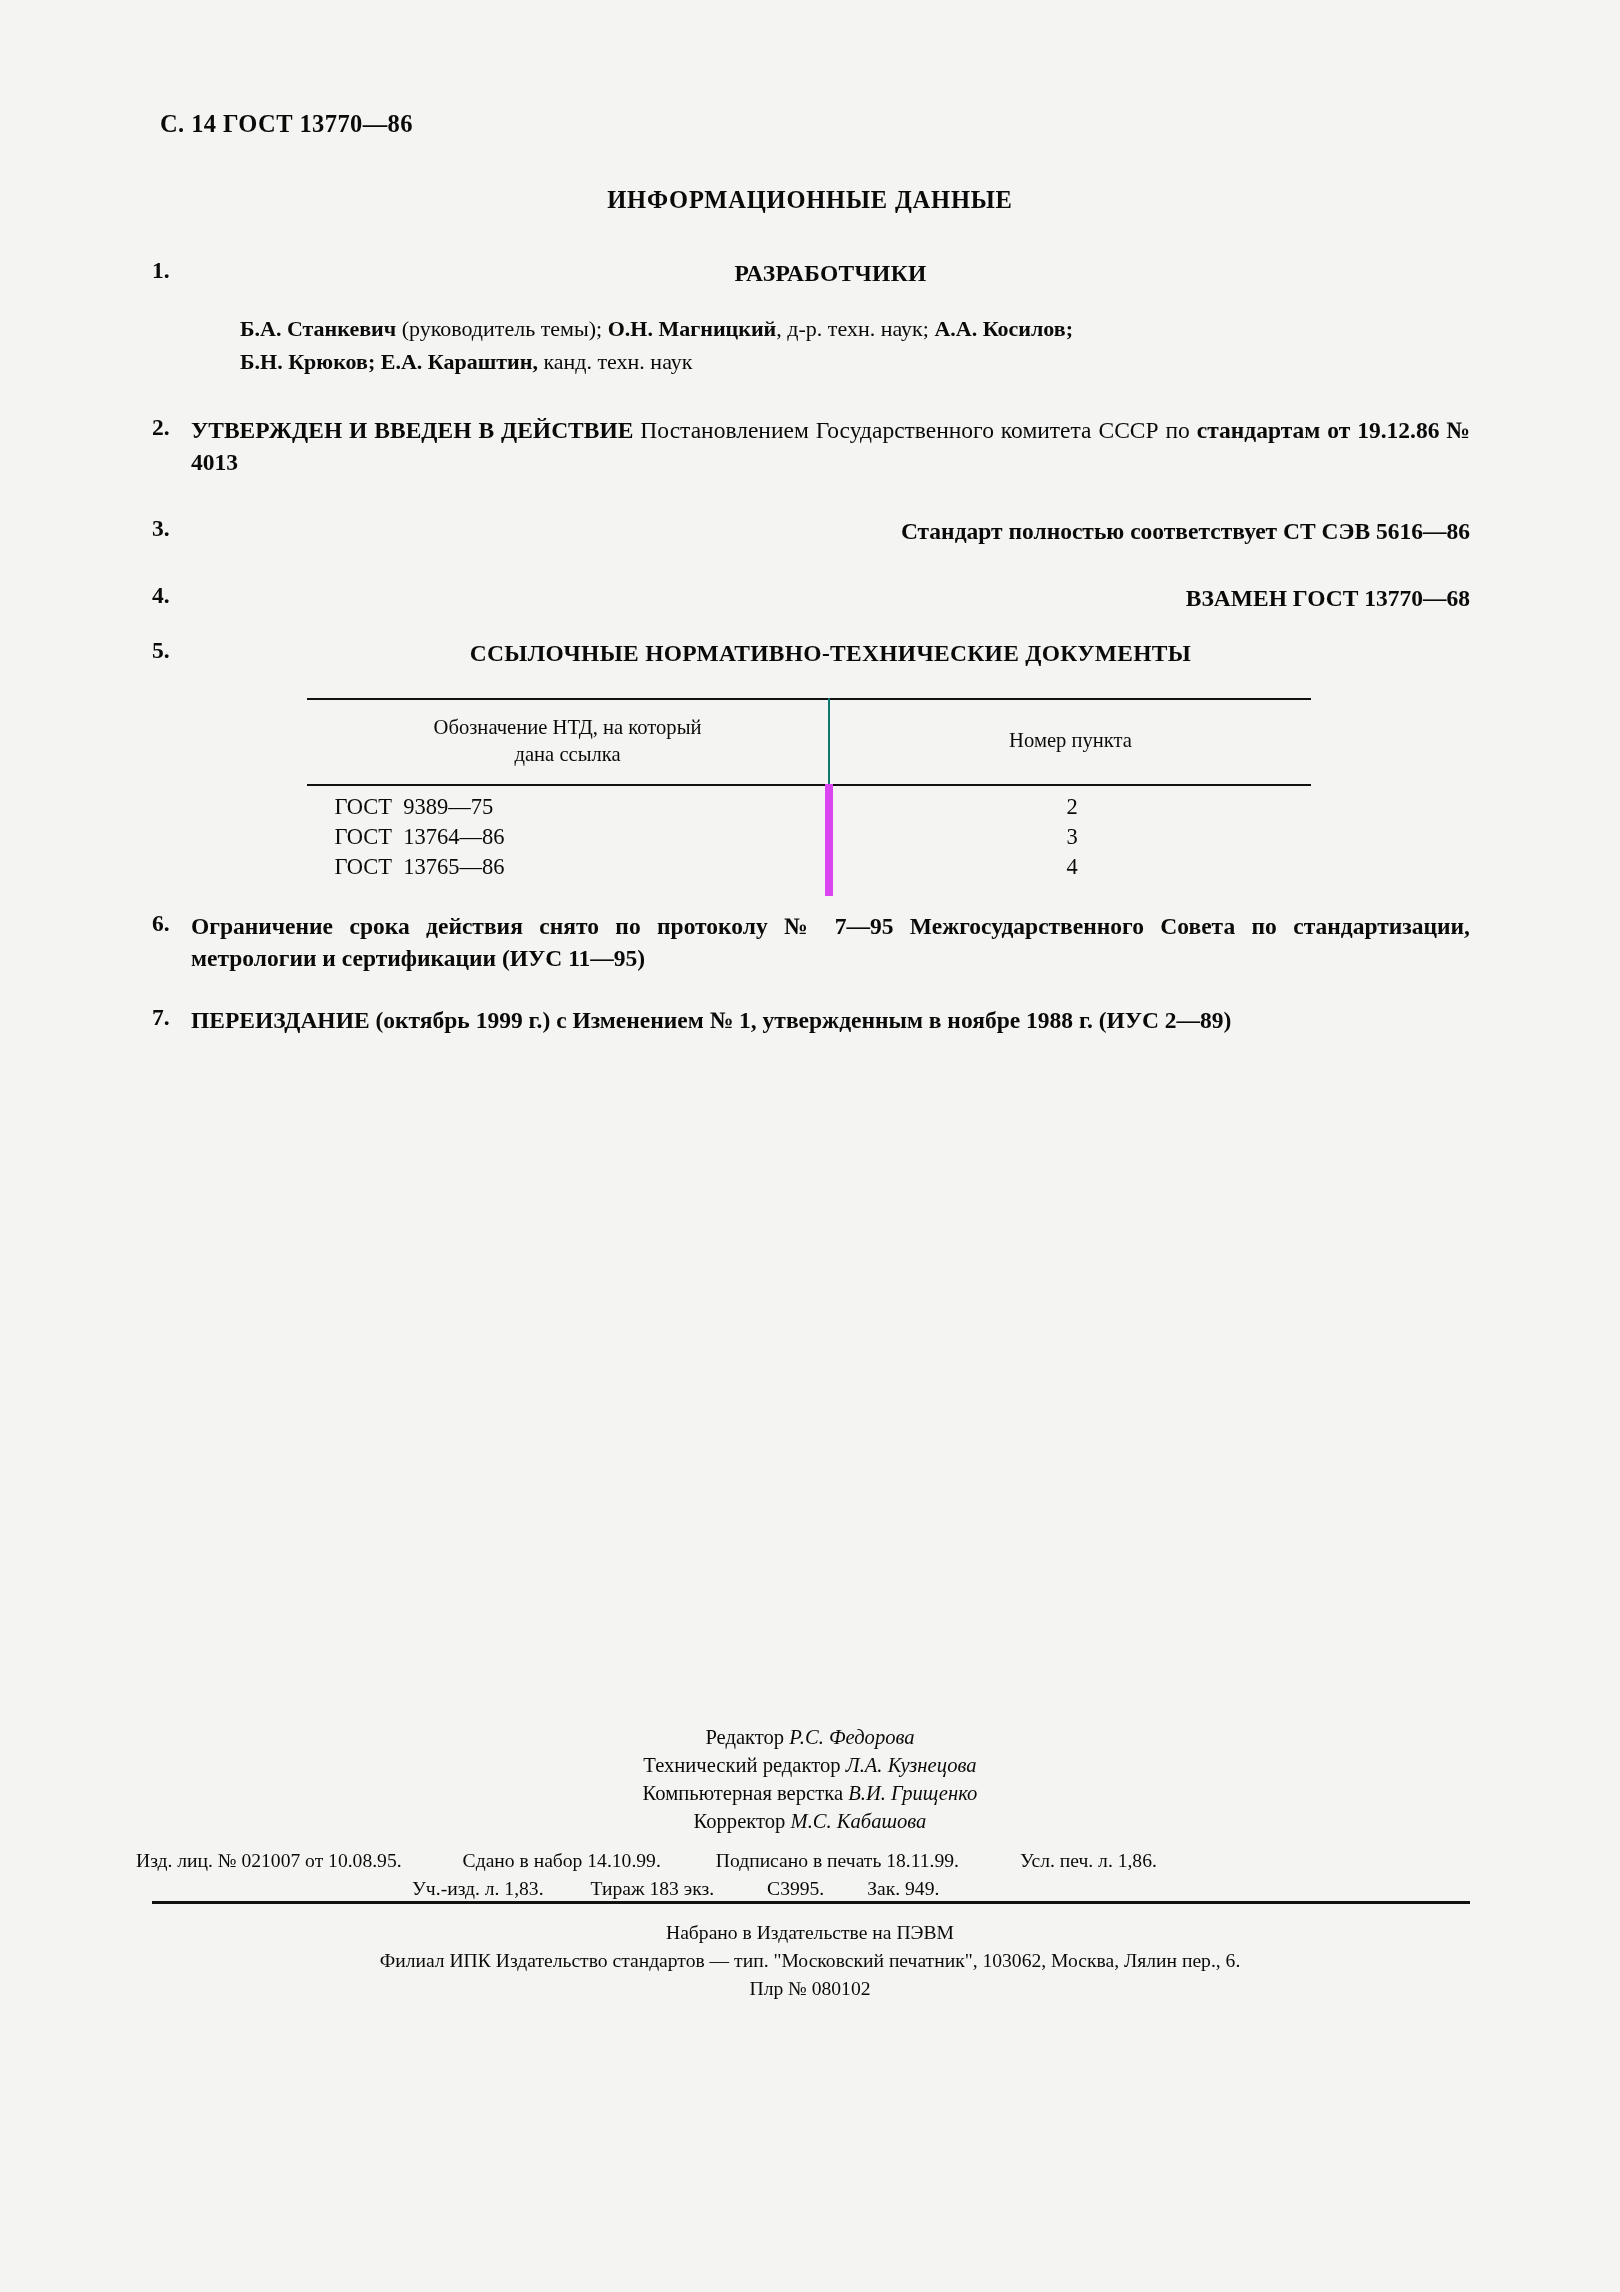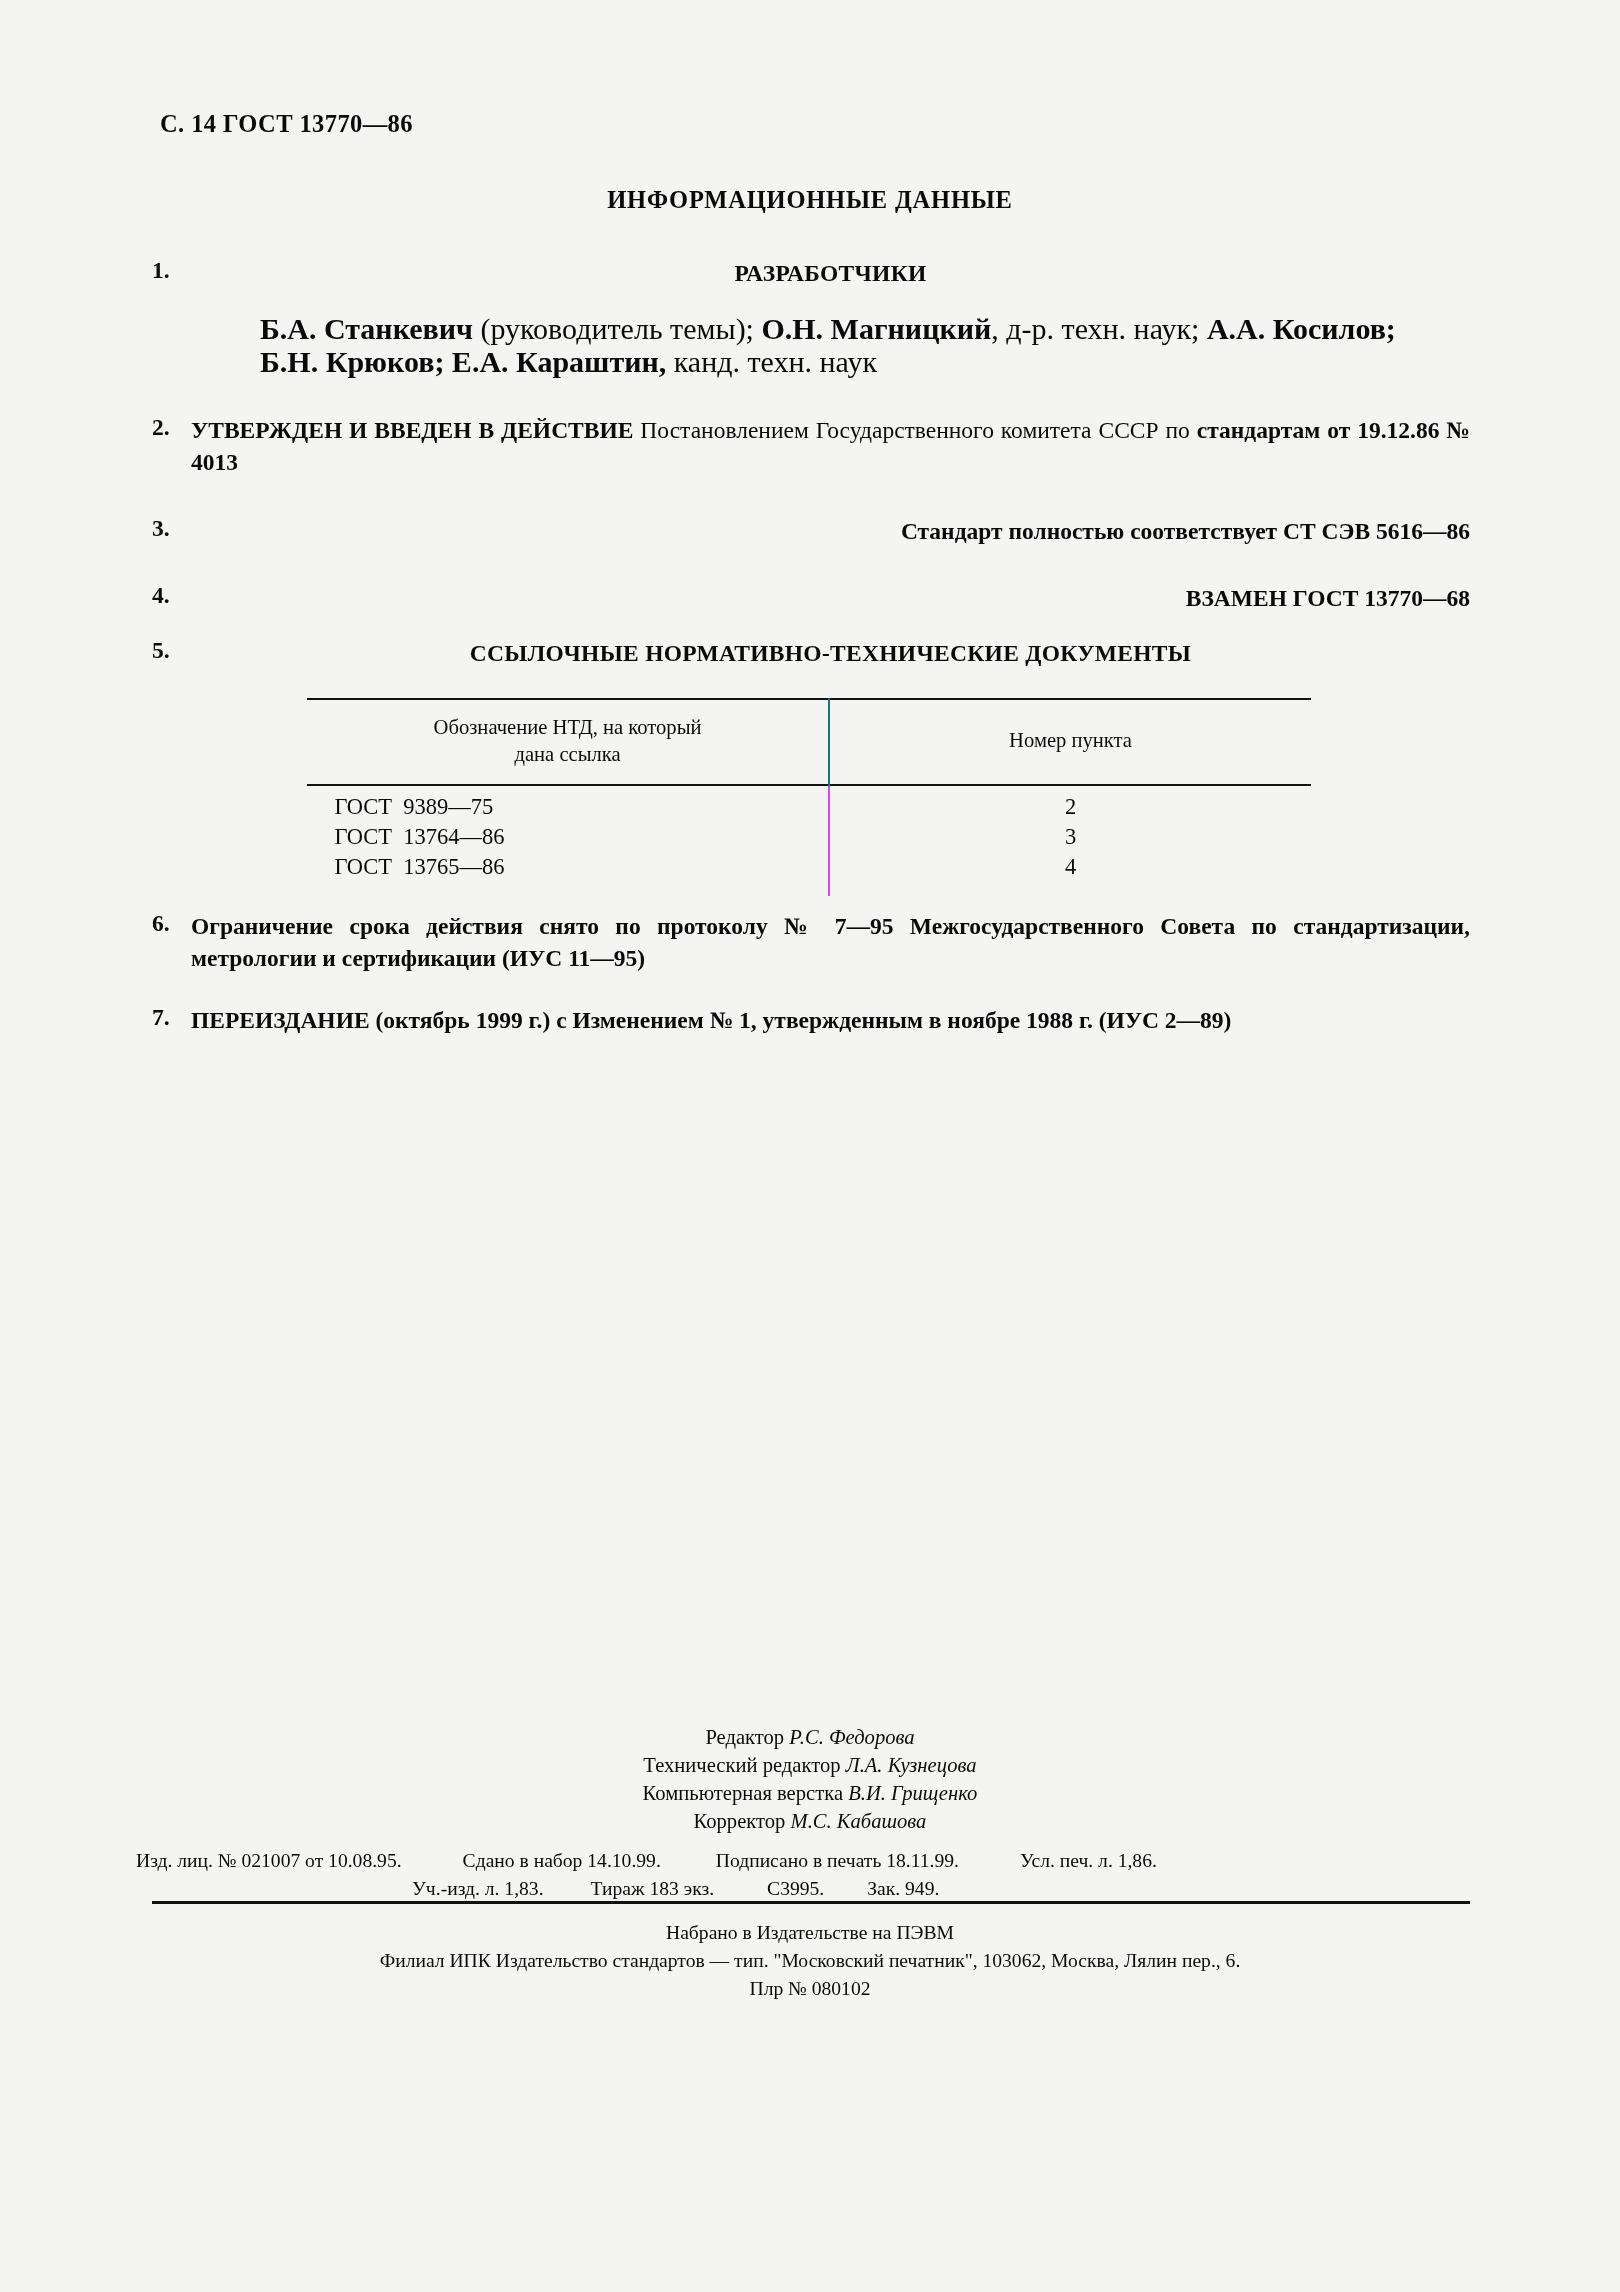--- a/index.html
+++ b/index.html
@@ -68,25 +68,24 @@
     letter-spacing: 0.3px;
     text-align: center;
   }
 
   
   .developers {
     position: absolute;
     left: 240px;
     top: 312px;
     width: 1233px;
-    font-size: 30px;
+    font-size: 22px;
     line-height: 33px;
     text-align: justify;
     text-align-last: left;
-    margin-left: 20px;
   }
 
   
   .ref-table {
     position: absolute;
     left: 307px;
     top: 698px;
     width: 1004px;
   }
   .ref-table table {
@@ -111,21 +110,21 @@
   .ref-table .thead-row th.col-right { width: 48%; }
 
   .ref-table tbody td {
     border-top: 2.5px solid #111;
     padding-top: 5.9px;
     padding-bottom: 13.7px;
     vertical-align: top;
     line-height: 30px;
     font-size: 22.5px;
   }
-  .ref-table tbody td.col-left  { border-right: 2px solid #d946ef; padding-left: 27.4px; margin-top: 44px; }
+  .ref-table tbody td.col-left  { border-right: 8px solid #d946ef; padding-left: 27.4px; margin-top: 44px; }
   .ref-table tbody td.col-right { text-align: center; }
   .ref-table tbody td.col-right .num-line { display:block; }
   .ref-table tbody td.col-left .ntd-line {
     display: block;
     white-space: pre;
   }
 
   
   .credits {
     position: absolute;

